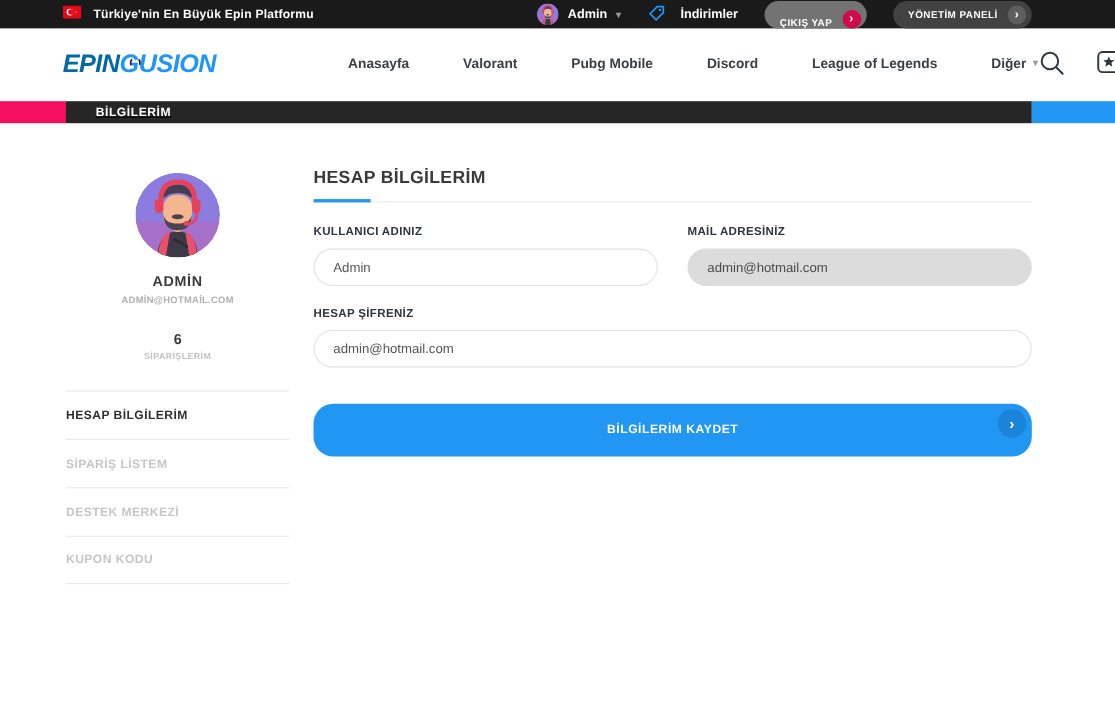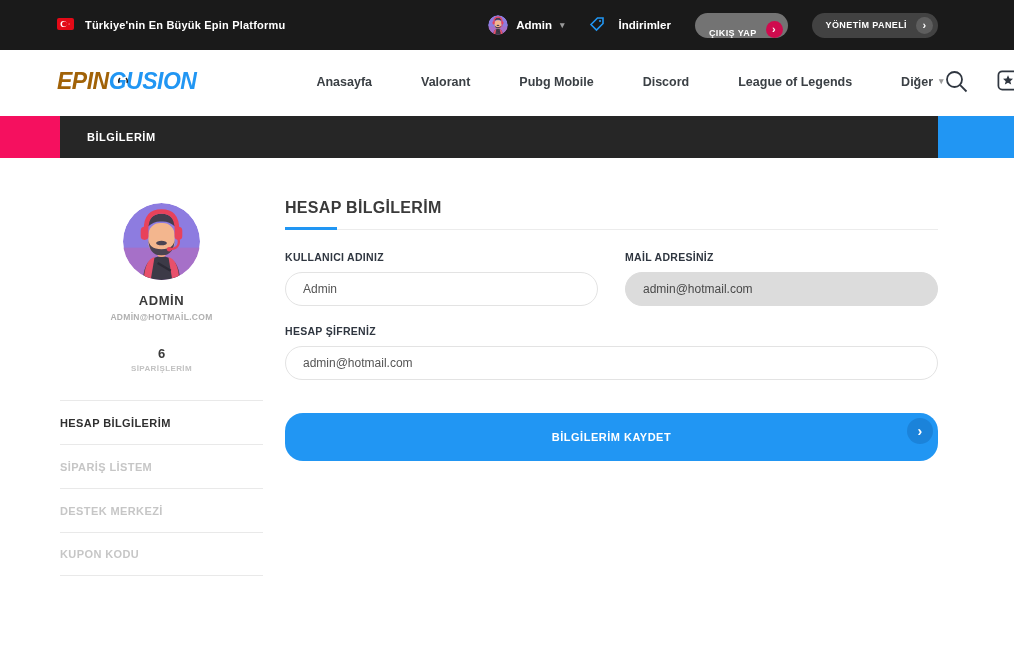--- a/index.html
+++ b/index.html
@@ -1,50 +1,50 @@
 <!DOCTYPE html>
 <html><head>
 <meta charset="utf-8">
 <style>
   * { margin:0; padding:0; box-sizing:border-box; }
   html,body { width:1014px; height:661px; }
   body { font-family:"Liberation Sans", sans-serif; background:#fff; overflow:hidden; }
 
   
-  .topbar { height:50px; background:#1a1a1a; display:flex; align-items:center; justify-content:space-between; padding:0 76px 0 57px; }
+  .topbar { height:26px; background:#1a1a1a; display:flex; align-items:center; justify-content:space-between; padding:0 76px 0 57px; }
   .topbar-left { display:flex; align-items:center; gap:11px; }
   .tagline { color:#fff; font-size:11px; font-weight:bold; letter-spacing:.2px; }
   .topbar-right { display:flex; align-items:center; gap:24px; }
   .user-chip { display:flex; align-items:center; gap:8px; color:#fff; font-size:11.5px; font-weight:bold; cursor:pointer; }
   .chev { color:#9a9a9a; font-size:9px; line-height:1; }
   .discount { display:flex; align-items:center; gap:14px; color:#fff; font-size:11.5px; font-weight:bold; cursor:pointer; }
   .pill { height:25px; border-radius:13px; display:flex; align-items:center; gap:9px; padding:0 5px 0 14px; font-size:9px; font-weight:bold; color:#fff; letter-spacing:.4px; border:none; cursor:pointer; font-family:inherit; }
   .pill .pc { width:17px; height:17px; border-radius:50%; display:flex; align-items:center; justify-content:center; font-size:11px; color:#fff; }
   .pill.pink { background:#737373;align-items:flex-end; }
   .pill.pink .pc { background:#cf0b4e; }
   .pill.gray { background:#424242;justify-content:flex-end; }
   .pill.gray .pc { background:#5e5e5e; }
   .mini-avatar { width:20px; height:20px; border-radius:50%; overflow:hidden; }
 
   
   .navbar { height:63px; display:flex; align-items:center; padding:0 84px 0 57px; background:#fff; }
   .logo { font-size:23px; font-style:italic; font-weight:800; letter-spacing:-.5px; position:relative; cursor:pointer; white-space:nowrap; }
-  .logo .p1 { color:#a16207;text-align:center; }
+  .logo .p1 { color:#0369a1;text-align:center; }
   .logo .p2 { color:#2196f3; }
   .logo .horns { position:absolute; left:60px; top:-5px; }
   .nav-links { display:flex; align-items:center; gap:49px; margin-left:120px; }
   .nav-link { font-size:12.5px; font-weight:bold; color:#3b4045; cursor:pointer; white-space:nowrap; }
   .nav-link.more { display:flex; align-items:center; gap:6px; }
   .nav-icons { margin-left:auto; display:flex; align-items:center; gap:27px; }
   .icon-btn { cursor:pointer; display:flex; }
   .cart-wrap { position:relative; cursor:pointer; }
   .badge { position:absolute; top:-8px; right:-9px; width:16px; height:16px; border-radius:50%; background:#2196f3; color:#fff; font-size:9px; font-weight:bold; display:flex; align-items:center; justify-content:center; }
 
   
-  .crumb { margin-top:3px; height:42px; display:flex; }
+  .crumb { margin-top:3px; height:20px; display:flex;text-decoration:underline; }
   .crumb-pink { width:60px; background:#f5105f; }
   .crumb-dark { flex:1; background:#262626; display:flex; align-items:center; padding-left:27px; }
   .crumb-title { color:#fff; font-size:11px; font-weight:bold; letter-spacing:.5px; }
   .crumb-blue { width:76px; background:#2196f3; }
 
   
   .main { display:flex; padding-left:60px; }
   .sidebar { width:203px; padding-top:45px; flex:none; }
   .profile { text-align:center; }
   .avatar-lg { width:77px; height:77px; }

